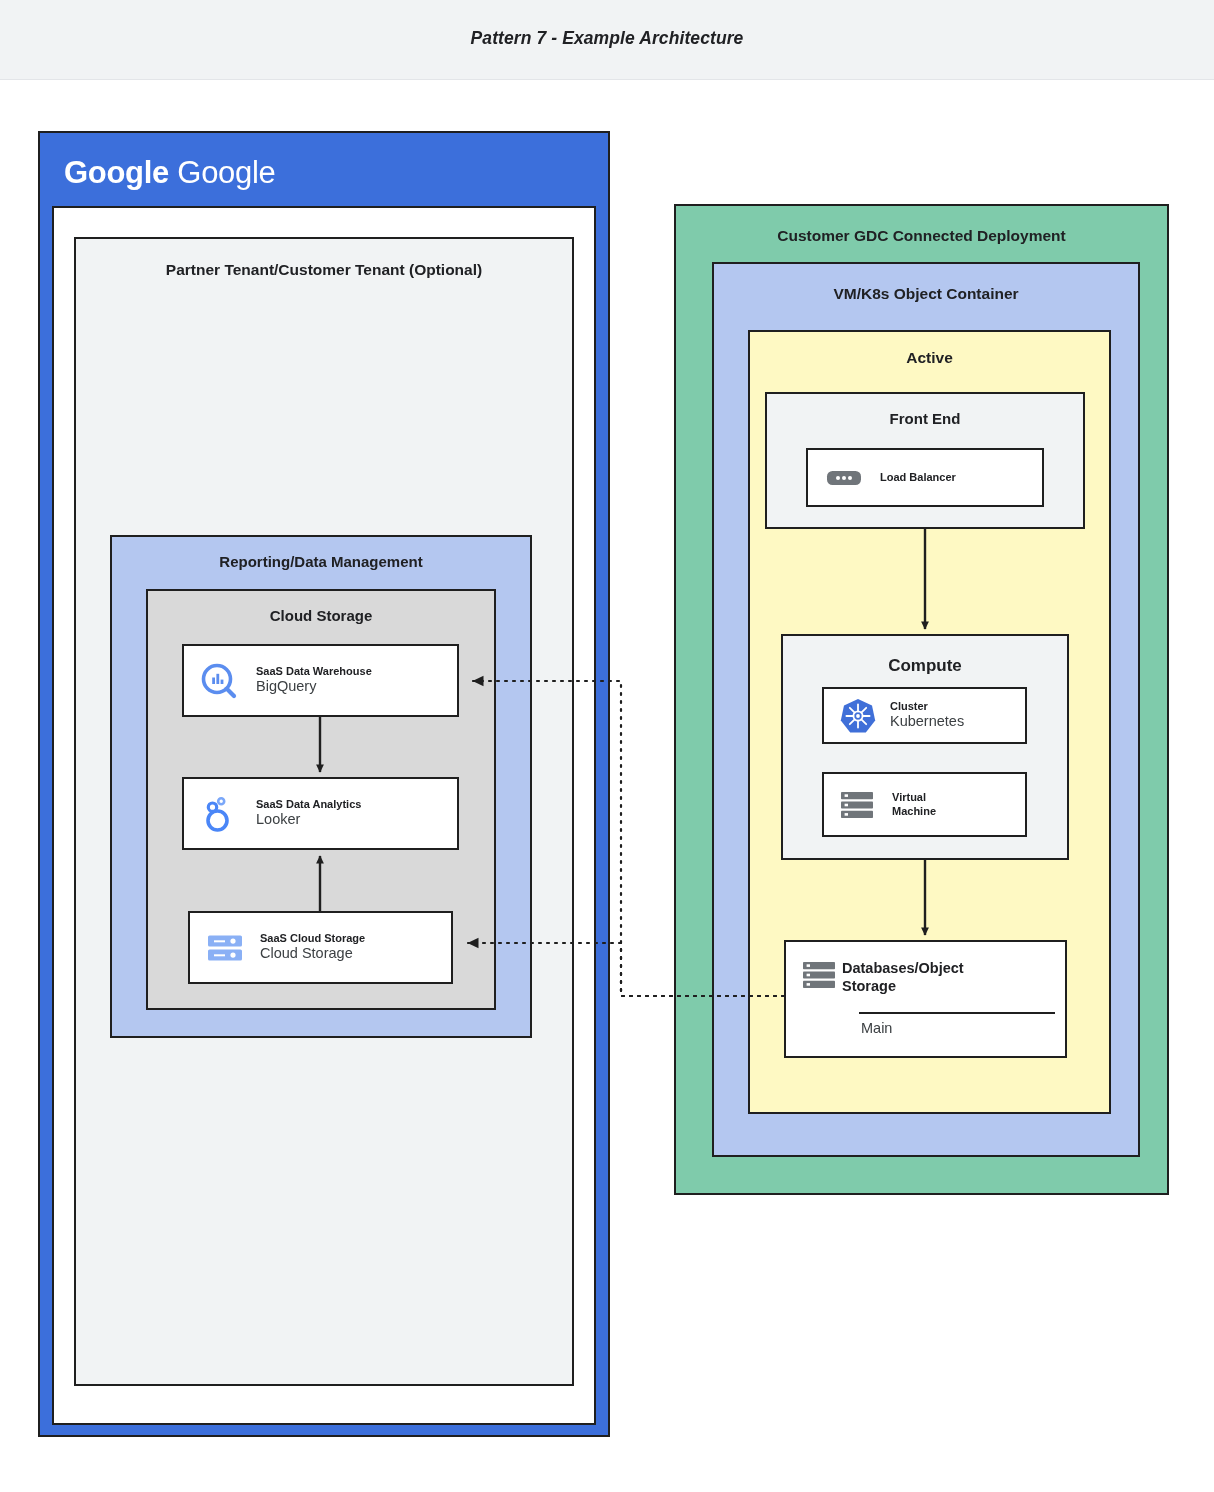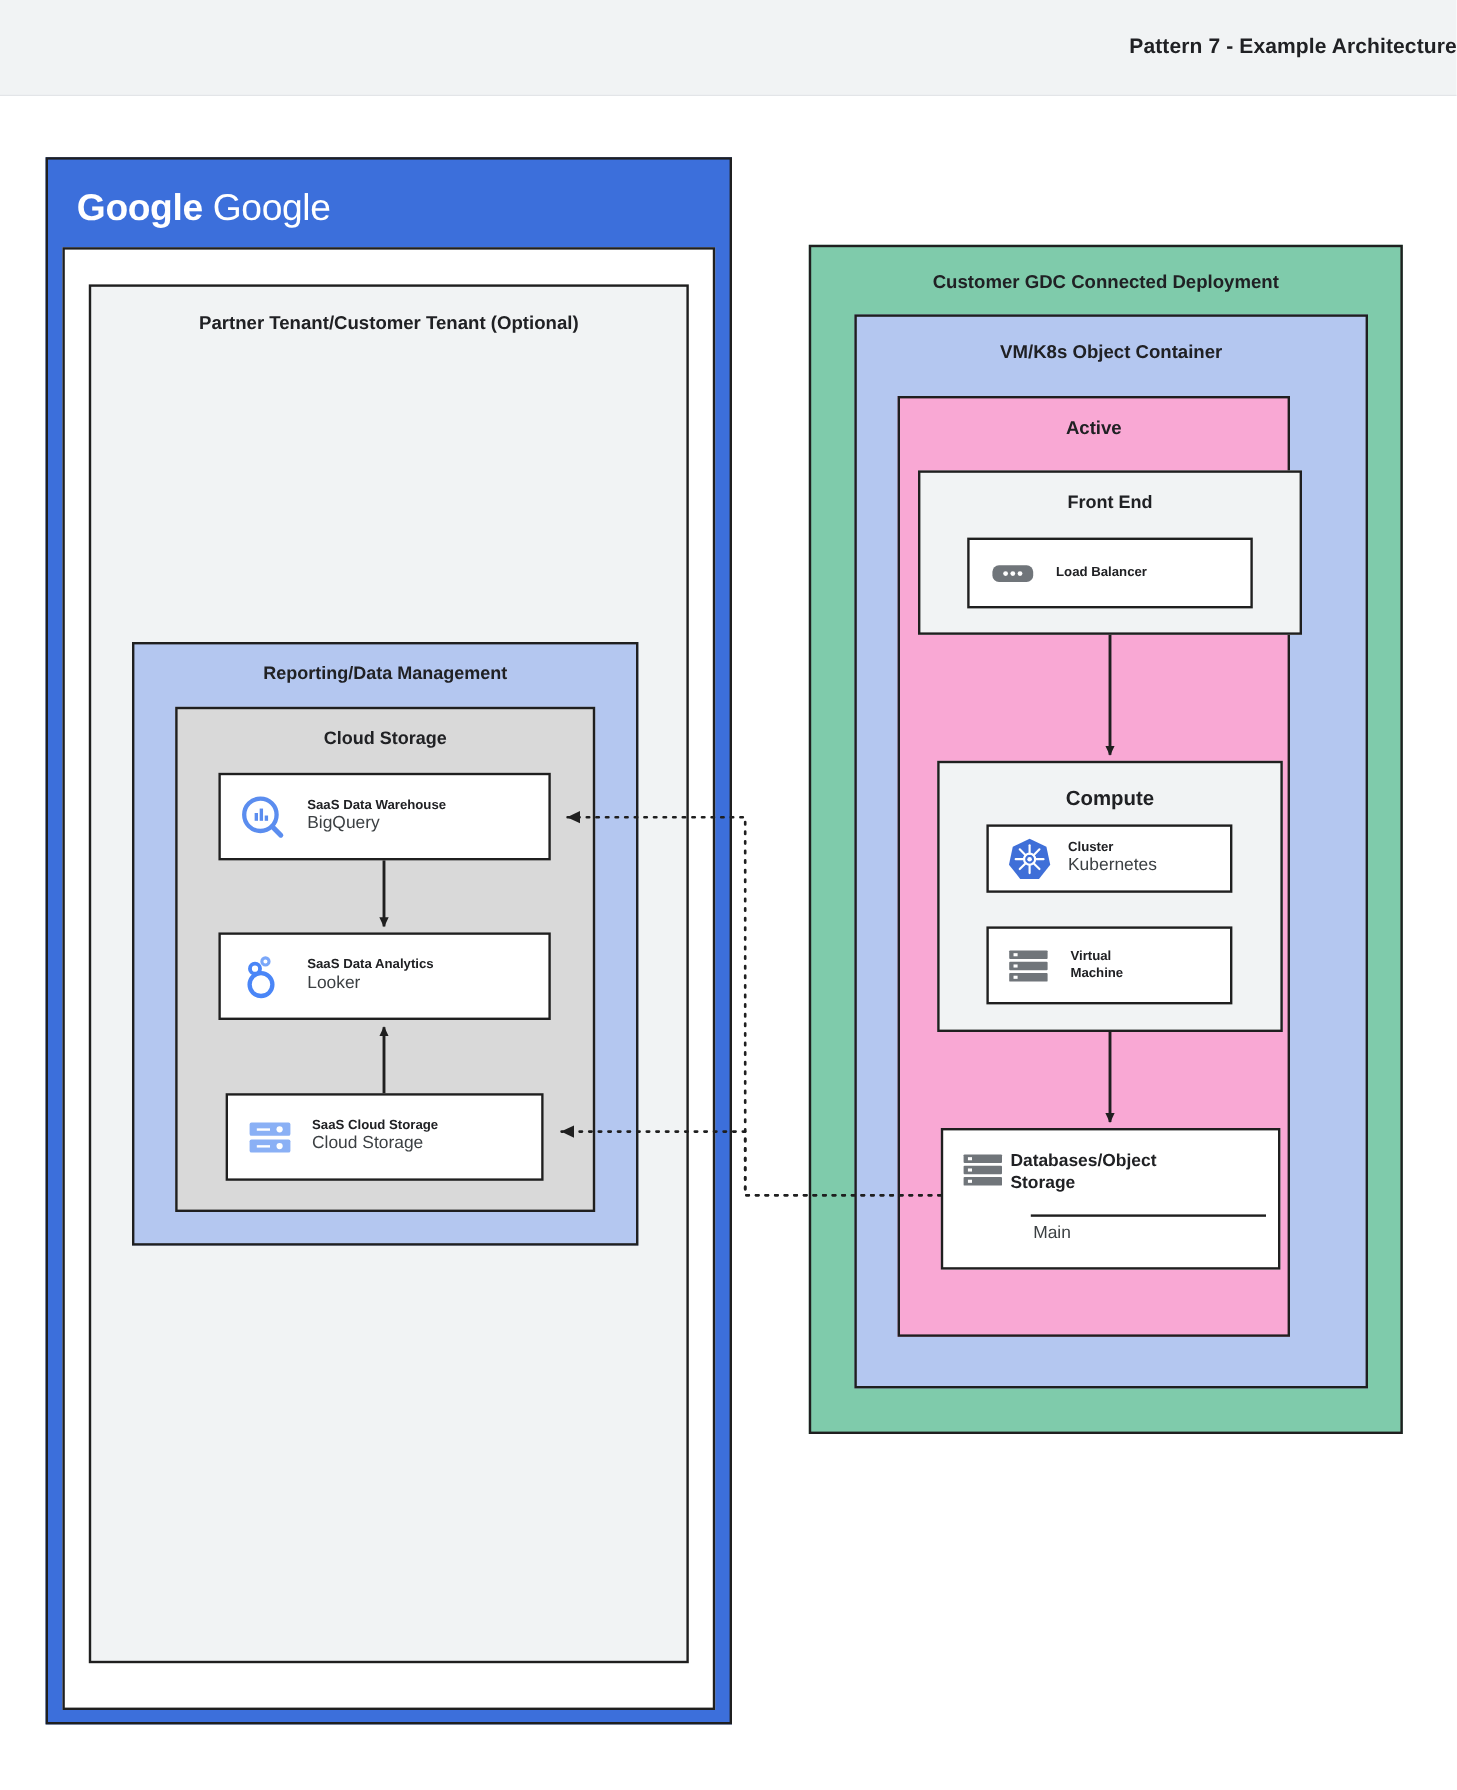--- a/index.html
+++ b/index.html
@@ -20,25 +20,26 @@
   .titlebar {
     position: absolute;
     left: 0; top: 0;
     width: 1214px; height: 80px;
     background: #f1f3f4;
     border-bottom: 1px solid #e3e5e8;
   }
   .titlebar .ttl {
     position: absolute;
     left: 0; right: 0; top: 28px;
-    text-align: right;
+    text-align: center;
     font-size: 17.5px;
     font-weight: bold;
     color: #202124;
     letter-spacing: .1px;
+    font-style: italic;
   }
 
   
   .box { position: absolute; border: 2px solid #1f1f1f; }
   .box > .hdr {
     position: absolute;
     left: 0; right: 0;
     text-align: center;
     font-weight: bold;
     color: #202124;
@@ -83,21 +84,21 @@
   .n-look { left:182px; top:777px; width:277px; height:73px;  padding-left:14px; gap:16px; }
   .n-cs   { left:188px; top:911px; width:265px; height:73px;  padding-left:14px; gap:14px; }
 
   
   .gdc     { left:674px; top:204px;  width:495px; height:991px; background:#7fcbab; }
   .gdc > .hdr { top:21px; font-size:15.5px; }
 
   .vmk8s   { left:712px; top:262px;  width:428px; height:895px; background:#b4c7f0; }
   .vmk8s > .hdr { top:21px; font-size:15.5px; }
 
-  .active  { left:748px; top:330px;  width:327px; height:784px; background:#f9a8d4; }
+  .active  { left:748px; top:330px;  width:363px; height:784px; background:#fef9c3; }
   .active > .hdr { top:17px; font-size:15.5px; }
 
   .frontend{ left:765px; top:392px;  width:320px; height:137px; background:#f1f3f4; }
   .frontend > .hdr { top:16px; font-size:15px; }
 
   .compute { left:781px; top:634px;  width:288px; height:226px; background:#f1f3f4; }
   .compute > .hdr { top:20px; font-size:17px; }
 
   .n-lb    { left:806px; top:448px; width:238px; height:59px; padding-left:18px; gap:18px; }
   .n-clu   { left:822px; top:687px; width:205px; height:57px; padding-left:14px; gap:12px; }

